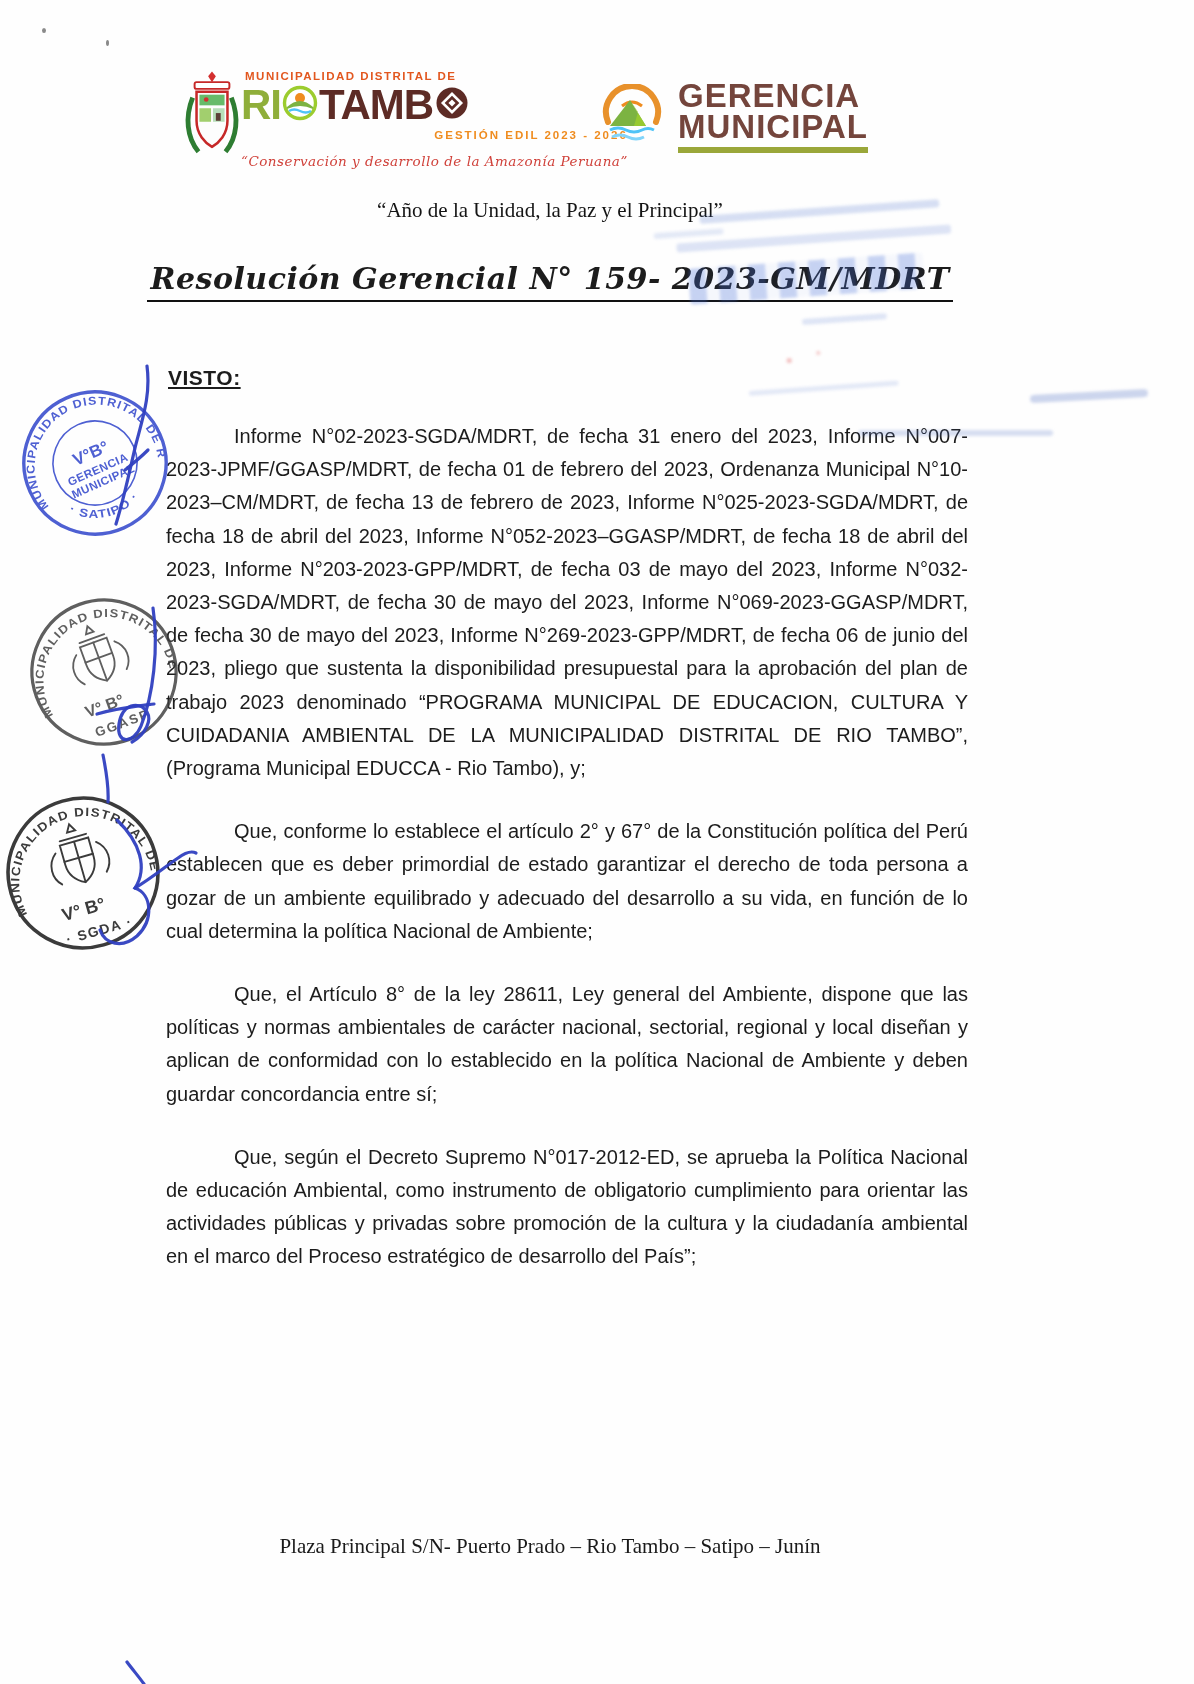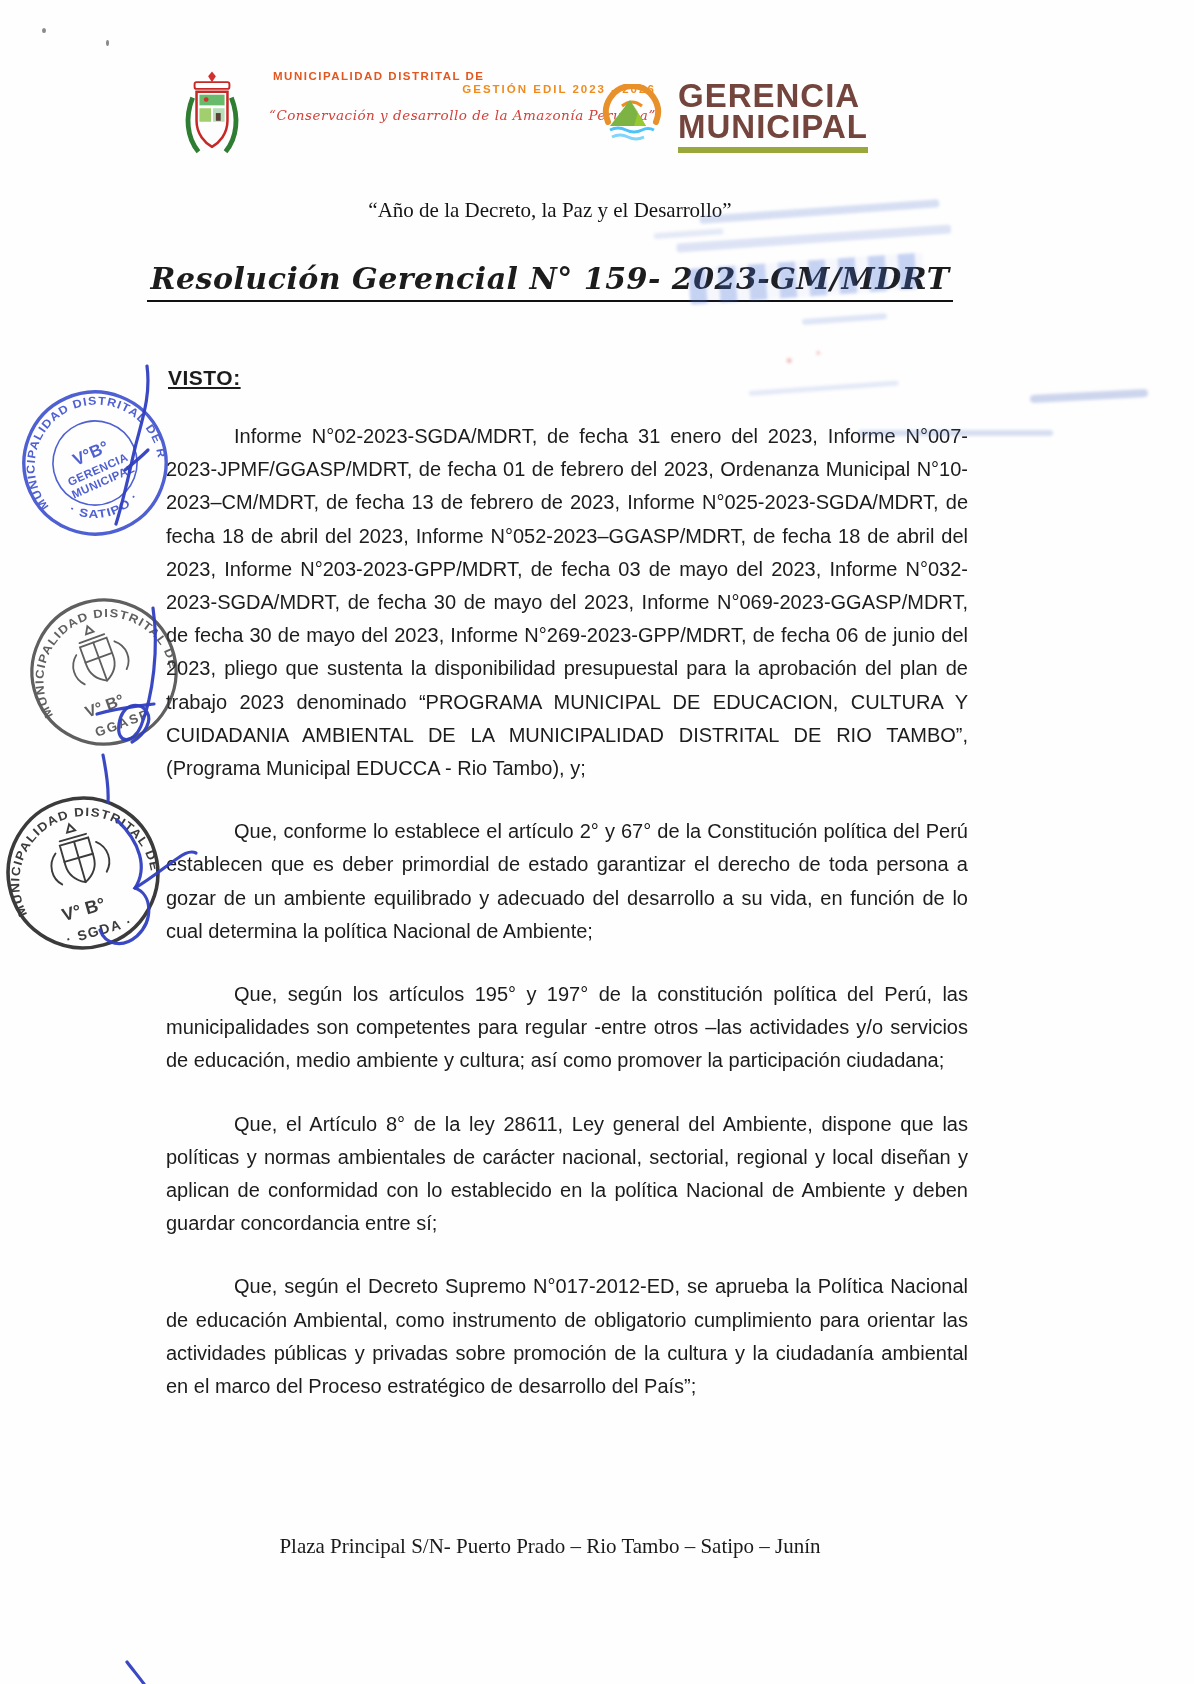--- a/index.html
+++ b/index.html
@@ -2,21 +2,21 @@
 <html><head>
 <meta charset="utf-8">
 <style>
   html,body{margin:0;padding:0;background:#e8e8e8;}
   .page{
     position:relative;width:1194px;height:1684px;margin:0 auto;
     background:#fefefe;overflow:hidden;
     font-family:"Liberation Sans",sans-serif;color:#1c1c1c;
   }
   
-  .logo-left{position:absolute;left:183px;top:70px;display:flex;gap:28px;align-items:flex-start;}
+  .logo-left{position:absolute;left:183px;top:70px;display:flex;gap:0;align-items:flex-start;}
   .ml-text{display:flex;flex-direction:column;}
   .ml-line1{font-size:11.5px;font-weight:bold;letter-spacing:1.5px;color:#e2571f;margin-left:4px;}
   .rio-row{display:flex;align-items:center;height:46px;}
   .rio{font-size:42px;font-weight:bold;letter-spacing:-1px;color:#8fae3a;line-height:1;}
   .tambo{font-size:42px;font-weight:bold;letter-spacing:-1px;color:#5d2b25;line-height:1;}
   .o-icon{display:inline-block;margin:0 1px;}
   .ml-line3{font-size:11.5px;font-weight:bold;letter-spacing:2px;color:#ef8c1f;align-self:flex-end;margin-top:1px;}
   .ml-tagline{font-family:"DejaVu Serif",serif;font-style:italic;font-size:13.5px;color:#d0413a;margin-top:12px;letter-spacing:0.5px;}
   .logo-right{position:absolute;left:600px;top:80px;display:flex;gap:14px;align-items:center;}
   .lr-text{display:flex;flex-direction:column;}
@@ -96,20 +96,39 @@
       <rect x="12" y="12" width="36" height="7" rx="2" fill="#fff" stroke="#c62828" stroke-width="2"></rect>
       <path d="M14,22 H46 V52 C46,66 37,75 30,79 C23,75 14,66 14,52 Z" fill="#fdfdfd" stroke="#c62828" stroke-width="2.6"></path>
       <rect x="17" y="25" width="26" height="11" fill="#4caf50" opacity="0.85"></rect>
       <rect x="17" y="39" width="12" height="14" fill="#8bc34a" opacity="0.8"></rect>
       <rect x="31" y="39" width="12" height="14" fill="#a5d6a7" opacity="0.8"></rect>
       <circle cx="24" cy="30" r="2.4" fill="#d32f2f"></circle>
       <rect x="34" y="44" width="5" height="8" fill="#5d4037"></rect>
     </svg>
     <div class="ml-text">
       <div class="ml-line1">MUNICIPALIDAD DISTRITAL DE</div>
+      <div class="rio-row">
+        <span class="rio">RI</span>
+        <span class="o-icon">
+          <svg width="36" height="36" viewBox="0 0 36 36">
+            <circle cx="18" cy="18" r="15.5" fill="#fff" stroke="#9ccc2e" stroke-width="3.4"></circle>
+            <circle cx="18" cy="13" r="5" fill="#ef8c1f"></circle>
+            <path d="M5,22 Q18,10 31,22 L31,24 Q18,18 5,24 Z" fill="#7cb342"></path>
+            <path d="M7,26 q5,-3 11,0 q6,3 11,0" stroke="#4fc3f7" stroke-width="2.4" fill="none"></path>
+          </svg>
+        </span>
+        <span class="tambo">TAMB</span>
+        <span class="o-icon">
+          <svg width="36" height="36" viewBox="0 0 36 36">
+            <circle cx="18" cy="18" r="15.5" fill="#5d2b25"></circle>
+            <rect x="11.5" y="11.5" width="13" height="13" fill="none" stroke="#fff" stroke-width="2.6" transform="rotate(45 18 18)"></rect>
+            <rect x="15.5" y="15.5" width="5" height="5" fill="#fff" transform="rotate(45 18 18)"></rect>
+          </svg>
+        </span>
+      </div>
       <div class="ml-line3">GESTIÓN EDIL 2023 - 2026</div>
       <div class="ml-tagline">“Conservación y desarrollo de la Amazonía Peruana”</div>
     </div>
   </div>
 
   <div class="logo-right">
     <svg width="64" height="64" viewBox="0 0 64 64">
       <path d="M8,38 A26,26 0 1 1 56,38" fill="none" stroke="#e8912b" stroke-width="6" stroke-linecap="round"></path>
       <path d="M22,22 q10,-8 20,0" fill="none" stroke="#ef8c1f" stroke-width="3"></path>
       <path d="M10,42 L30,16 L46,42 Z" fill="#7cb342"></path>
@@ -117,30 +136,29 @@
       <path d="M10,46 q8,-4 16,0 q8,4 16,0 q6,-3 12,0" stroke="#4fc3f7" stroke-width="3" fill="none"></path>
       <path d="M12,53 q8,-4 16,0 q8,4 16,0" stroke="#81d4fa" stroke-width="3" fill="none"></path>
     </svg>
     <div class="lr-text">
       <div class="lr-line">GERENCIA</div>
       <div class="lr-line">MUNICIPAL</div>
       <div class="green-bar"></div>
     </div>
   </div>
 
-  <div class="quote">“Año de la Decreto, la Paz y el Desarrollo”</div>
+  <div class="quote">“Año de la Unidad, la Paz y el Principal”</div>
   <div class="title">
     <span>Resolución Gerencial N° 159- 2023-GM/MDRT</span>
   </div>
 
   <div class="content">
     <div class="sec-heading">VISTO:</div>
     <p class="body-p">Informe N°02-2023-SGDA/MDRT, de fecha 31 enero del 2023, Informe N°007-2023-JPMF/GGASP/MDRT, de fecha 01 de febrero del 2023, Ordenanza Municipal N°10-2023–CM/MDRT, de fecha 13 de febrero de 2023, Informe N°025-2023-SGDA/MDRT, de fecha 18 de abril del 2023, Informe N°052-2023–GGASP/MDRT, de fecha 18 de abril del 2023, Informe N°203-2023-GPP/MDRT, de fecha 03 de mayo del 2023, Informe N°032-2023-SGDA/MDRT, de fecha 30 de mayo del 2023, Informe N°069-2023-GGASP/MDRT, de fecha 30 de mayo del 2023, Informe N°269-2023-GPP/MDRT, de fecha 06 de junio del 2023, pliego que sustenta la disponibilidad presupuestal para la aprobación del plan de trabajo 2023 denominado “PROGRAMA MUNICIPAL DE EDUCACION, CULTURA Y CUIDADANIA AMBIENTAL DE LA MUNICIPALIDAD DISTRITAL DE RIO TAMBO”, (Programa Municipal EDUCCA - Rio Tambo), y;</p>
     <p class="body-p">Que, conforme lo establece el artículo 2° y 67° de la Constitución política del Perú establecen que es deber primordial de estado garantizar el derecho de toda persona a gozar de un ambiente equilibrado y adecuado del desarrollo a su vida, en función de lo cual determina la política Nacional de Ambiente;</p>
-    <p class="body-p">Que, según los artículos 195° y 197° de la constitución política del Perú, las municipalidades son competentes para regular -entre otros –las actividades y/o servicios de educación, medio ambiente y cultura; así como promover la participación ciudadana;</p>
     <p class="body-p">Que, el Artículo 8° de la ley 28611, Ley general del Ambiente, dispone que las políticas y normas ambientales de carácter nacional, sectorial, regional y local diseñan y aplican de conformidad con lo establecido en la política Nacional de Ambiente y deben guardar concordancia entre sí;</p>
     <p class="body-p">Que, según el Decreto Supremo N°017-2012-ED, se aprueba la Política Nacional de educación Ambiental, como instrumento de obligatorio cumplimiento para orientar las actividades públicas y privadas sobre promoción de la cultura y la ciudadanía ambiental en el marco del Proceso estratégico de desarrollo del País”;</p>
   </div>
 
   <div class="footer">Plaza Principal S/N- Puerto Prado – Rio Tambo – Satipo – Junín</div>
 
   <div class="faint-stamp">
     <div class="bar fs-b1"></div>
     <div class="bar fs-b1b"></div>
     <div class="bar fs-b2"></div>

